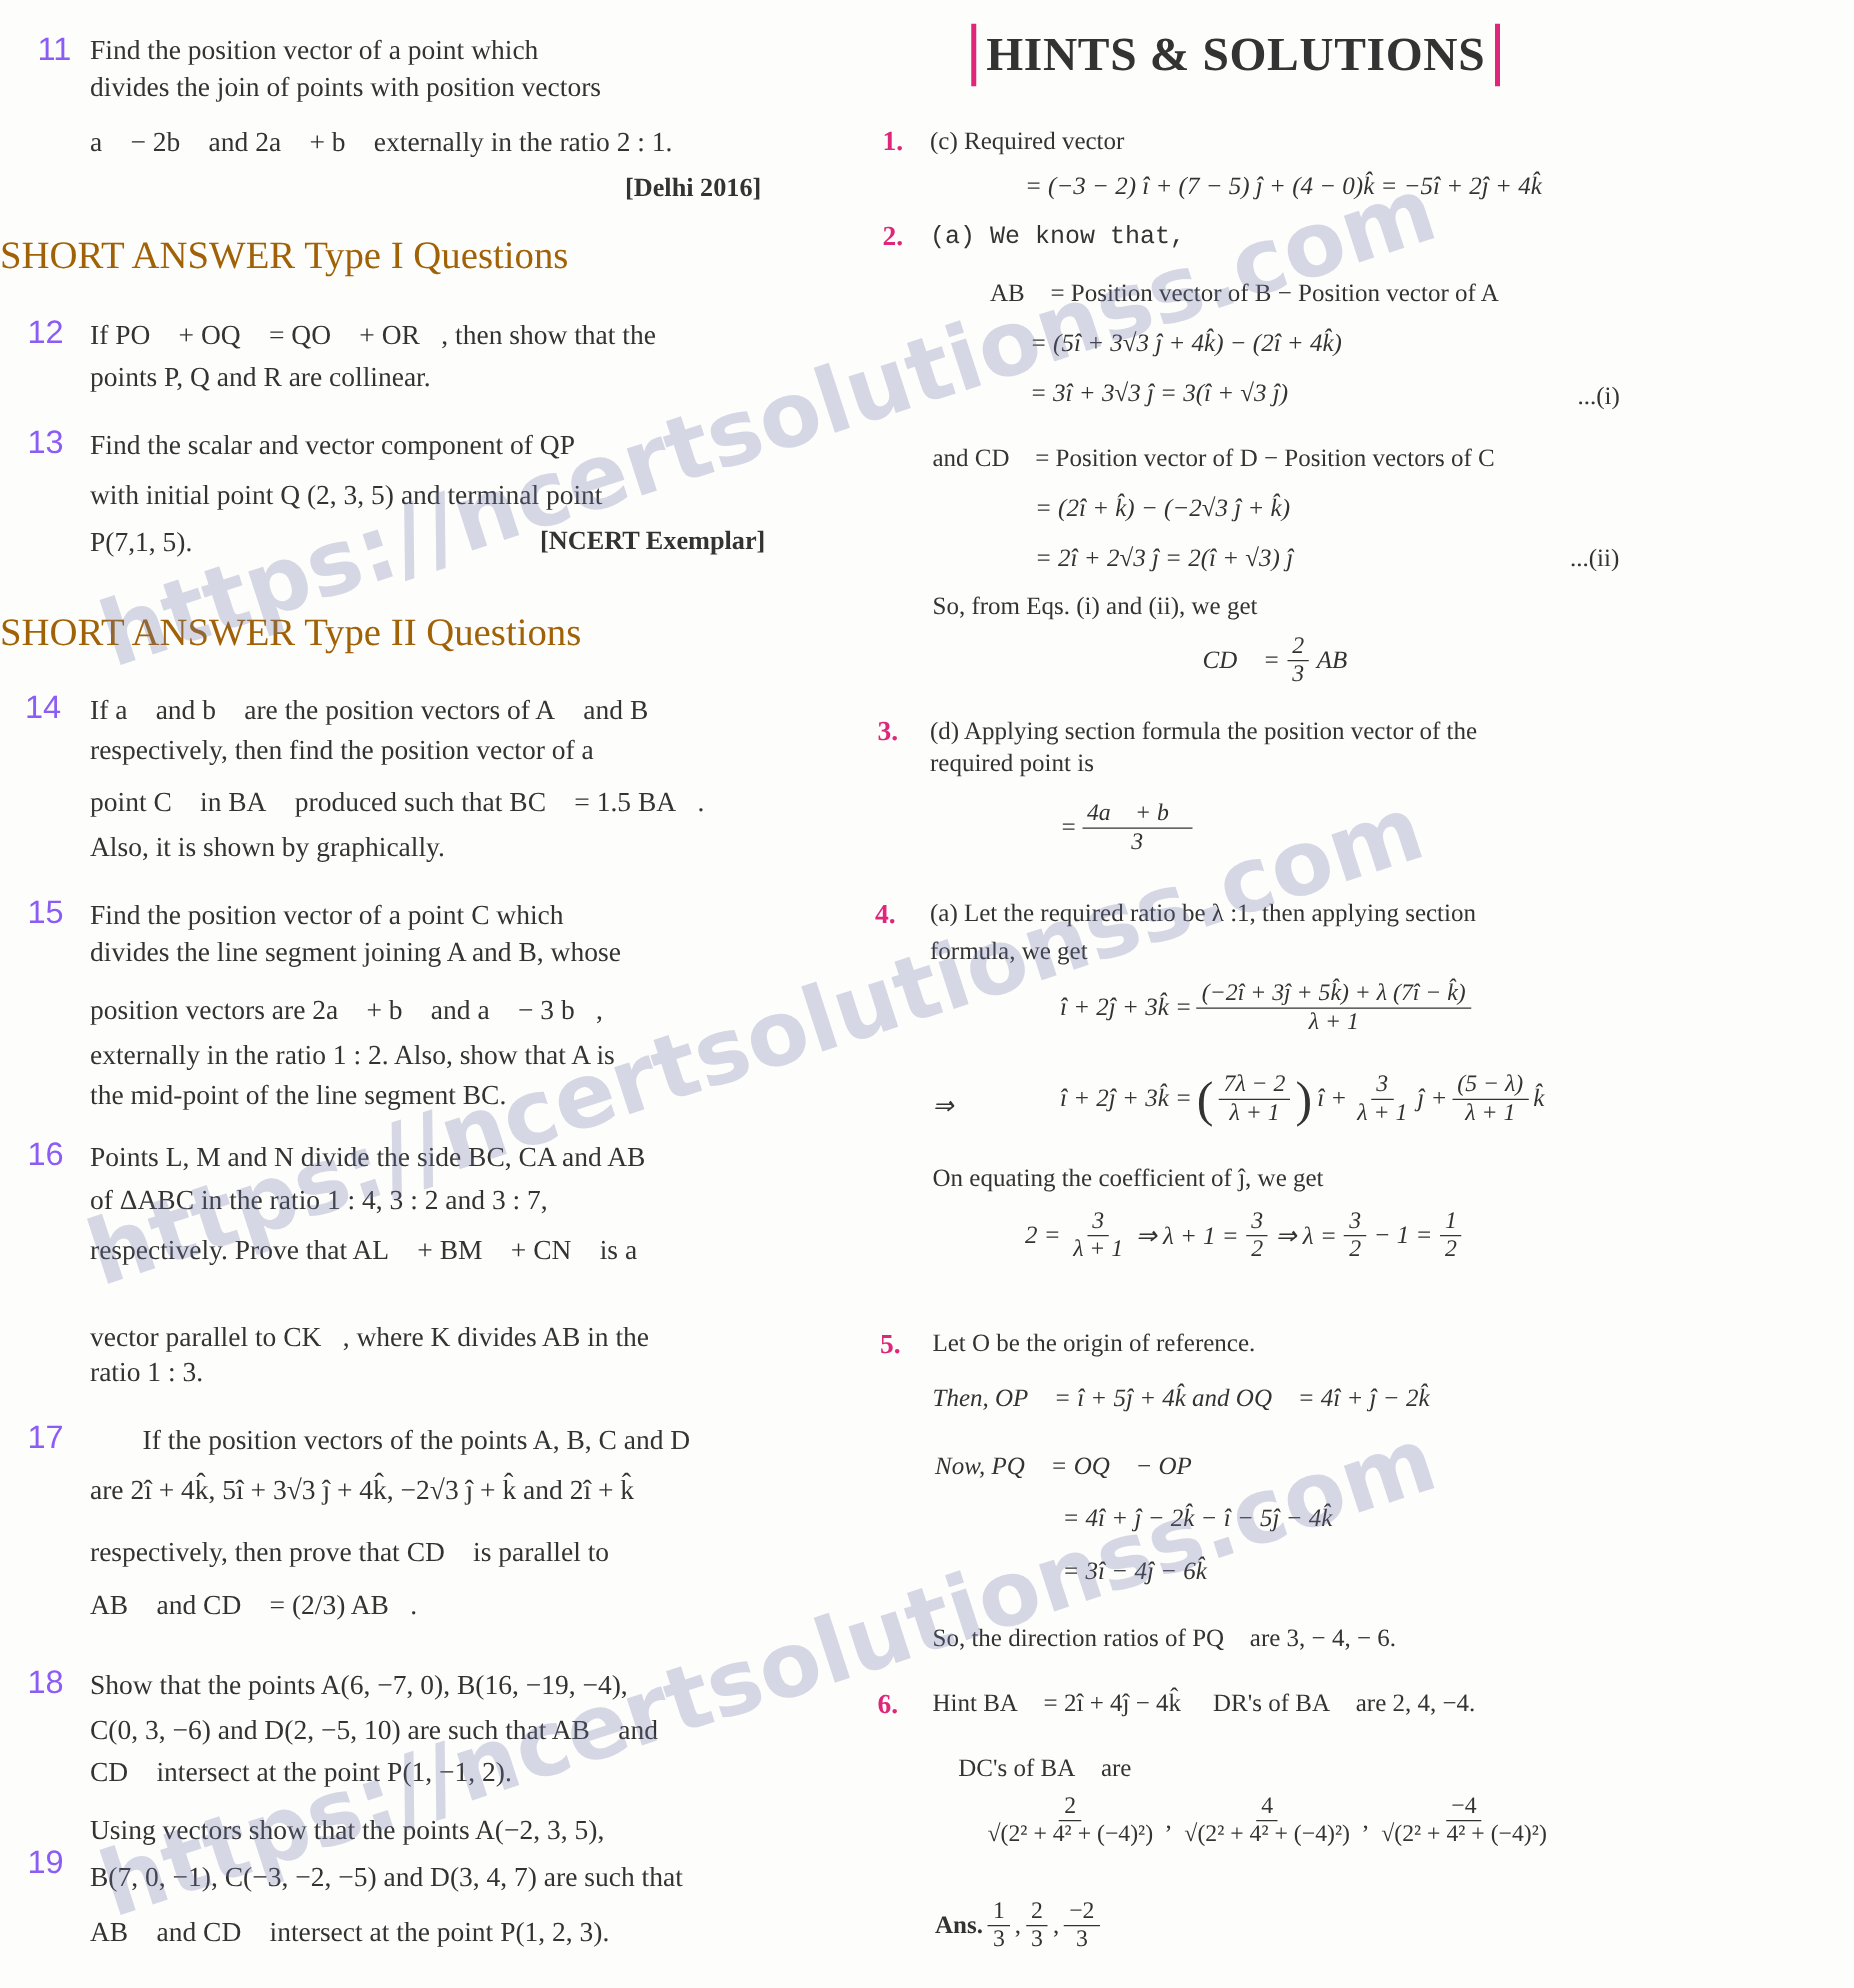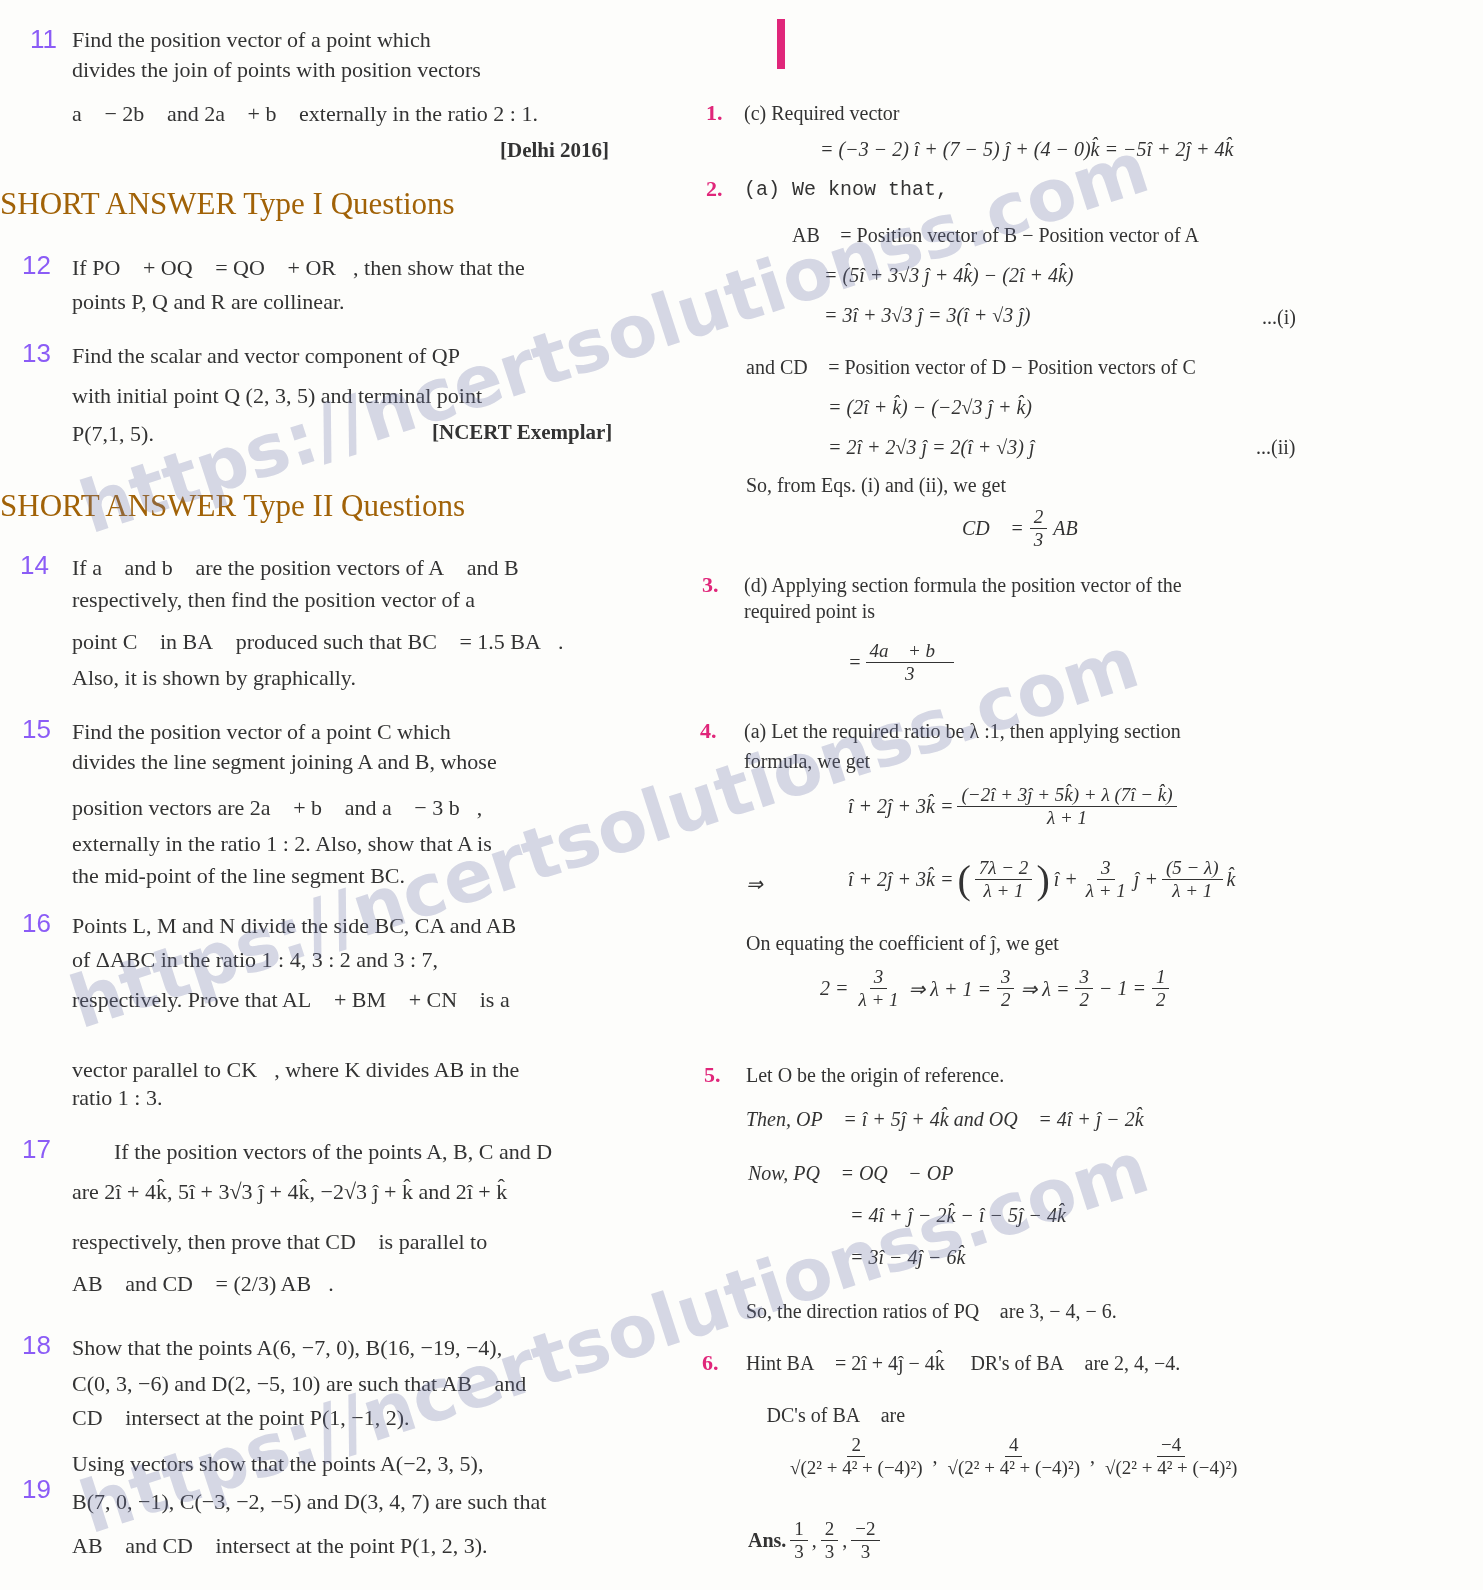--- a/index.html
+++ b/index.html
@@ -86,20 +86,21 @@
 
   <span class="abs q-num" style="left:22px;top:1446px;margin-top:28px;">19</span>
   <span class="abs q-text" style="left:72px;top:1448px;">Using vectors show that the points A(−2, 3, 5),</span>
   <span class="abs q-text" style="left:72px;top:1486px;">B(7, 0, −1), C(−3, −2, −5) and D(3, 4, 7) are such that</span>
   <span class="abs q-text" style="left:72px;top:1530px;">AB⃗ and CD⃗ intersect at the point P(1, 2, 3).</span>
 </div>
 
 <div class="col right">
   <div class="title-bar">
     <div class="bar"></div>
+    <span class="title">HINTS &amp; SOLUTIONS</span>
     <div class="bar"></div>
   </div>
 
   <span class="abs s-num" style="left:6px;top:100px;">1.</span>
   <span class="abs s-text" style="left:44px;top:102px;">(c) Required vector</span>
   <span class="abs eq" style="left:120px;top:138px;">= (−3 − 2) î + (7 − 5) ĵ + (4 − 0)k̂ = −5î + 2ĵ + 4k̂</span>
 
   <span class="abs s-num" style="left:6px;top:176px;">2.</span>
   <span class="abs s-text" style="left:44px;top:178px;font-family:Liberation Mono, monospace;">(a) We know that,</span>
   <span class="abs s-text" style="left:92px;top:224px;">AB⃗ = Position vector of B − Position vector of A</span>

